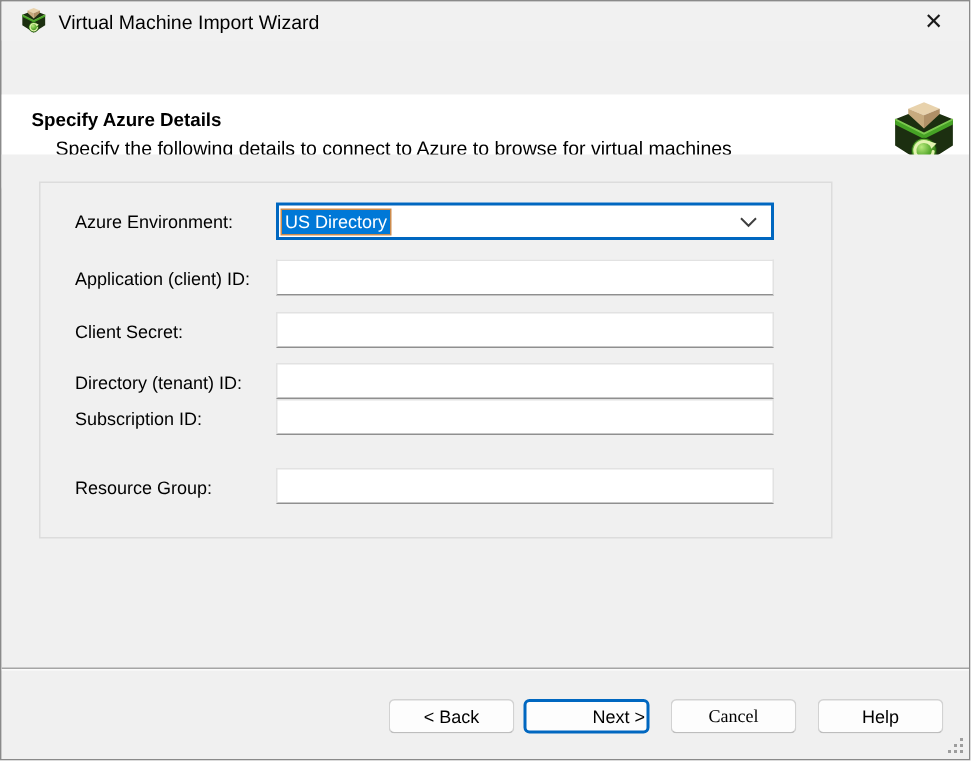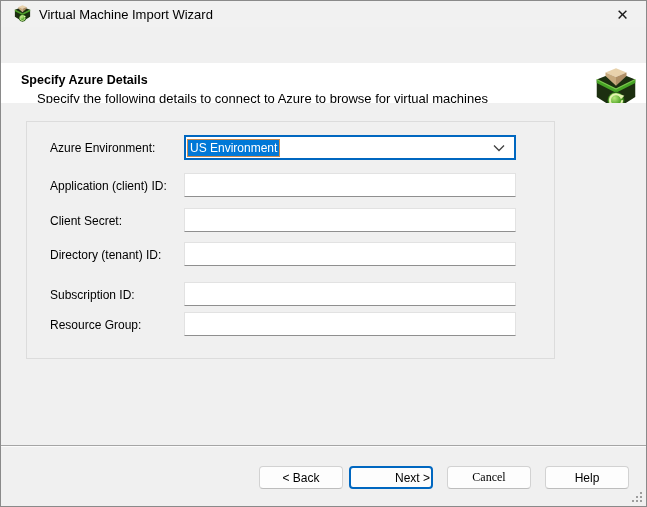--- a/index.html
+++ b/index.html
@@ -200,21 +200,21 @@
         <use href="#cube-icon"></use>
       </svg>
   </div>
 
   <div class="content">
     <div class="groupbox">
 
       <div class="form-row" style="top:13px">
         <span class="field-label">Azure Environment:</span>
         <div class="combobox">
-          <span class="combo-selection">US Environment</span>
+          <span class="combo-selection">US Directory</span>
           <svg class="chevron" width="12" height="9">
             <polyline points="1,1.5 6,6.5 11,1.5" fill="none" stroke="#404040" stroke-width="1.3"></polyline>
           </svg>
         </div>
       </div>
 
       <div class="form-row" style="top:51px">
         <span class="field-label">Application (client) ID:</span>
         <input class="textbox" type="text" value="" style="">
       </div>
@@ -222,21 +222,21 @@
       <div class="form-row" style="top:86px">
         <span class="field-label">Client Secret:</span>
         <input class="textbox" type="text" value="" style="">
       </div>
 
       <div class="form-row" style="top:120px">
         <span class="field-label">Directory (tenant) ID:</span>
         <input class="textbox" type="text" value="" style="">
       </div>
 
-      <div class="form-row" style="top:160px">
+      <div class="form-row" style="top:144px">
         <span class="field-label">Subscription ID:</span>
         <input class="textbox" type="text" value="" style="">
       </div>
 
       <div class="form-row" style="top:190px">
         <span class="field-label">Resource Group:</span>
         <input class="textbox" type="text" value="" style="">
       </div>
 
     </div>

